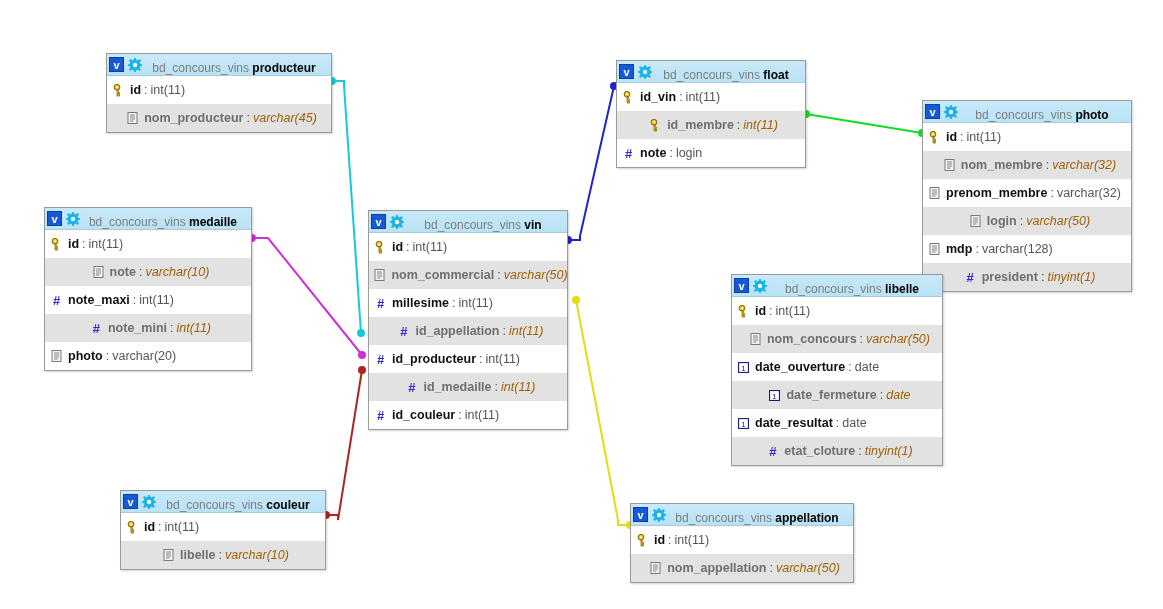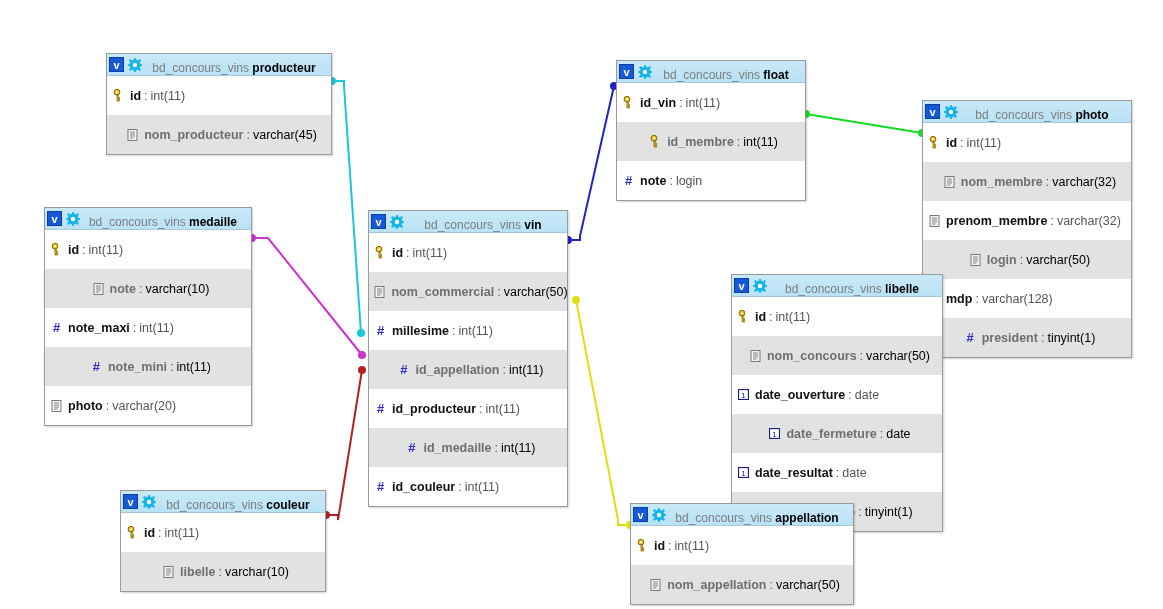--- a/index.html
+++ b/index.html
@@ -74,21 +74,21 @@
     overflow: hidden;
     margin-top: 6px;
   }
   .tbl-title b {
     color: #000000;
     font-weight: bold;
   }
   .col-row {
     display: flex;
     align-items: center;
-    height: 39px;
+    height: 28px;
     font-size: 12.5px;
     color: #000000;
     padding-left: 5px;
     box-sizing: border-box;
     white-space: nowrap;
   }
   .col-row.alt { background: #e2e2e2; justify-content: center; }
   .col-row.plain { background: #ffffff; }
   .col-icon {
     width: 13px;
@@ -96,21 +96,21 @@
     margin-right: 5px;
     flex: 0 0 auto;
     display: flex;
     align-items: center;
     justify-content: center;
   }
   .col-name { font-weight: bold; color: #111111; }
   .col-sep { color: #555555; padding: 0 3px; }
   .col-type { color: #555555; }
   .col-row.dim .col-name { color: #6f6f6f; }
-  .col-row.dim .col-type { color: #000000; }
+  .col-row.dim .col-type { color: #a16207; font-style: italic; }
   .hash {
     color: #2b2bd0;
     font-weight: bold;
     font-size: 13px;
     font-family: "Liberation Sans", sans-serif;
   }
 </style>
 </head>
 <body>
 

